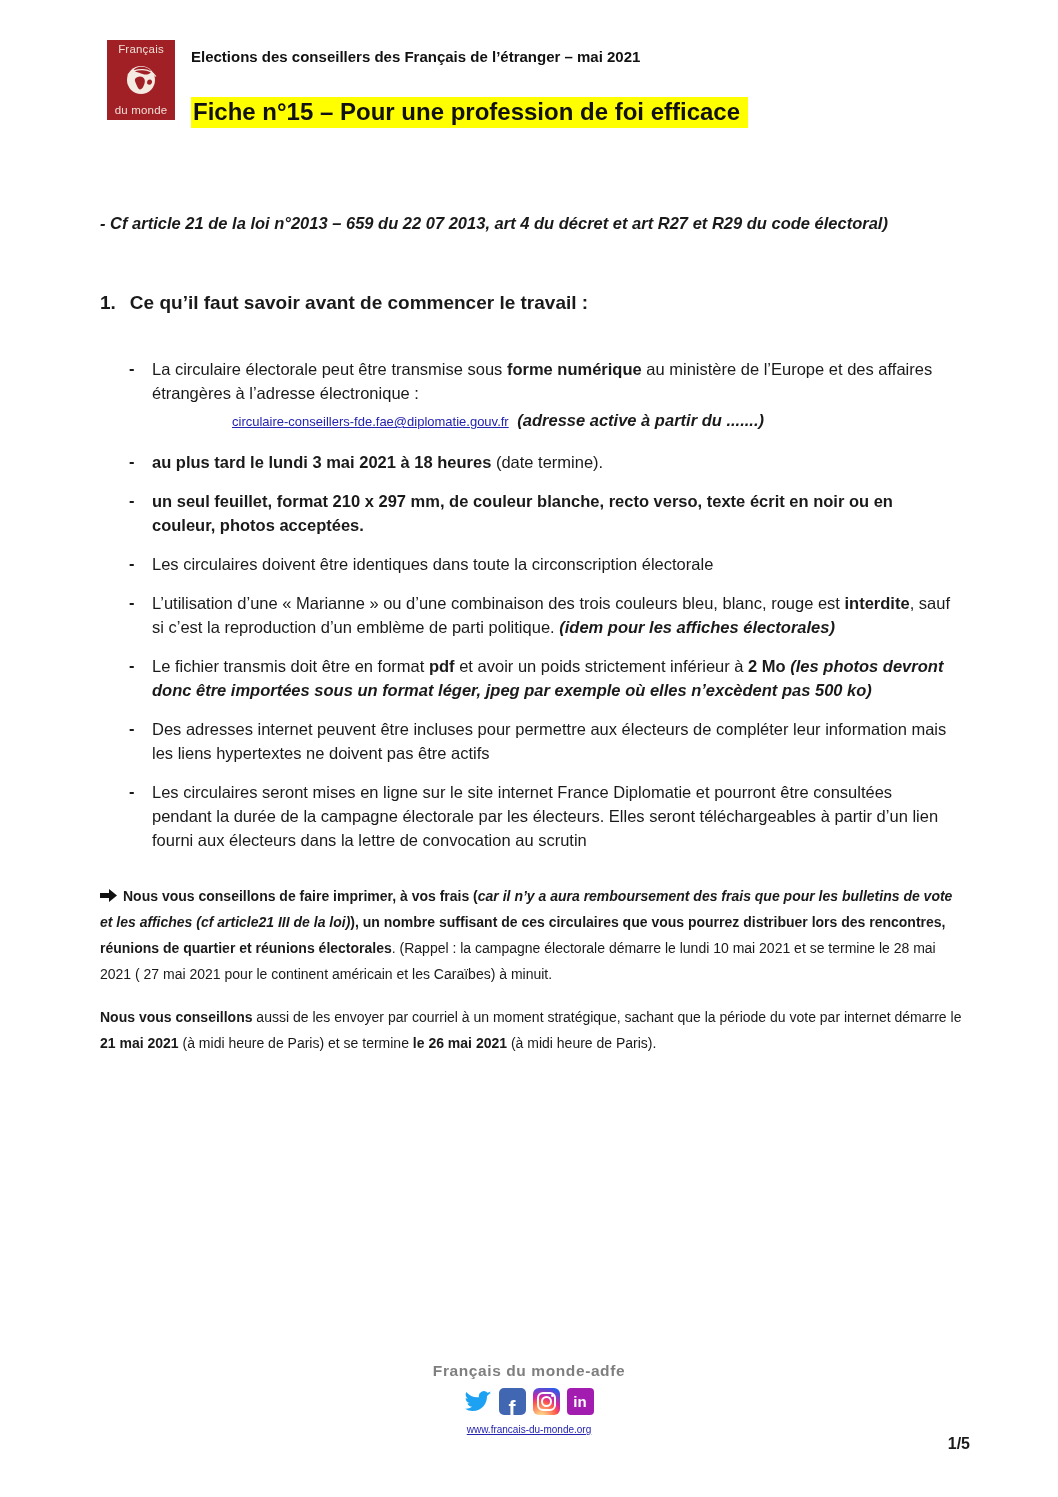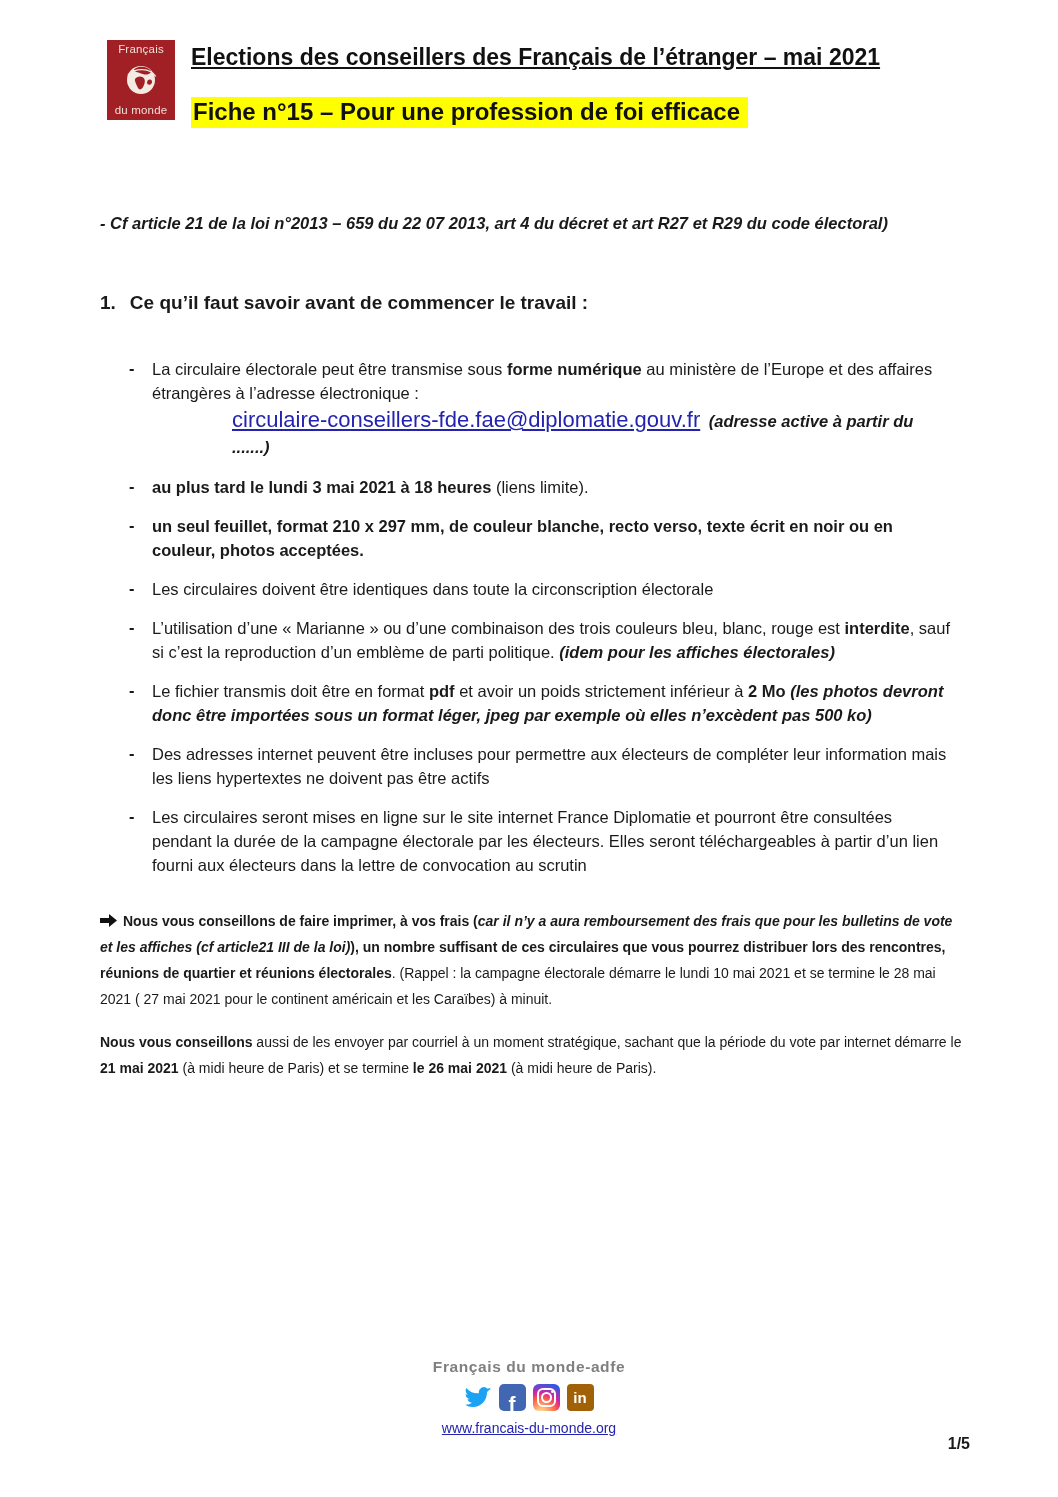--- a/index.html
+++ b/index.html
@@ -13,21 +13,21 @@
   
   .header { display:flex; align-items:flex-start; padding:40px 90px 0 107px; gap:16px; }
   .logo {
     width:68px; height:80px; background:#A12026; color:#F0DFD6;
     display:flex; flex-direction:column; align-items:center; justify-content:space-between;
     padding:3px 2px 4px; flex:0 0 auto;
   }
   .logo-line { font-size:11.5px; line-height:12px; letter-spacing:0.2px; }
   .logo svg { display:block; }
   .header-text { padding-top:2px; }
-  .doc-title { font-size:23px; font-weight:bold; line-height:30px; color:#111;text-decoration:underline; }
+  .doc-title { font-size:15px; font-weight:bold; line-height:30px; color:#111; }
   .doc-subtitle {
     display:inline-block; margin-top:25px; background:#FFFF00;
     font-size:24px; font-weight:bold; line-height:26px; padding:2px 8px 3px 2px; color:#111;
   }
 
   
   .ref-line {
     margin:84px 90px 0 100px; font-size:16.5px; line-height:22px;
     font-style:italic; font-weight:bold;
   }
@@ -36,21 +36,21 @@
   .section-heading { margin:56px 90px 0 100px; font-size:19px; font-weight:bold; line-height:26px; }
   .section-heading .num { margin-right:14px; }
 
   
   .bullets { list-style:none; margin:41px 0 0; padding:0 103px 0 152px; }
   .bullets li { position:relative; font-size:16.5px; line-height:24px; margin-bottom:15px; }
   .bullets li::before {
     content:"-"; position:absolute; left:-23px; top:-1px; font-weight:bold; font-size:16.5px;
   }
   .email-line { margin:2px 0 6px 80px; line-height:26px; }
-  .email-link { color:#2323B0; text-decoration:underline; font-size:22px; }
+  .email-link { color:#2323B0; text-decoration:underline; font-size:13px; }
   .email-note { font-weight:bold; font-style:italic; margin-left:4px; }
 
   
   .run-r { font-weight:normal; font-style:normal; }
   .run-b { font-weight:bold; font-style:normal; }
   .run-bi { font-weight:bold; font-style:italic; }
 
   
   .para { margin:0 96px 0 100px; font-size:14px; line-height:26px; }
   .para1 { margin-top:31px; }
@@ -67,22 +67,22 @@
     font-size:21px; line-height:1; align-items:flex-end; overflow:hidden;
   }
   .icon-fb span { position:relative; top:3px; }
   .icon-ig {
     position:relative; border-radius:6px;
     background:radial-gradient(circle at 30% 110%, #fdf497 0%, #fd5949 45%, #d6249f 60%, #285AEB 90%);
   }
   .ig-body { position:absolute; top:4px; left:4px; right:4px; bottom:4px; border:2px solid #fff; border-radius:6px; }
   .ig-lens { position:absolute; top:8px; left:8px; right:8px; bottom:8px; border:2px solid #fff; border-radius:50%; }
   .ig-dot { position:absolute; top:6px; right:6px; width:3px; height:3px; background:#fff; border-radius:50%; }
-  .icon-li { background:#a16207; border-radius:4px; color:#fff; font-weight:bold; font-size:15px; }
-  .footer-link { display:inline-block; margin-top:9px; color:#2323B0; font-size:14px; text-decoration:underline; }
+  .icon-li { background:#a21caf; border-radius:4px; color:#fff; font-weight:bold; font-size:15px; }
+  .footer-link { display:inline-block; margin-top:9px; color:#2323B0; font-size:10px; text-decoration:underline; }
 
   .page-num { position:absolute; right:88px; bottom:44px; font-size:16px; font-weight:bold; }
 </style>
 </head>
 <body>
 
 <div class="page">
 
   <header class="header">
     <div class="logo">
@@ -111,21 +111,21 @@
   </h2>
 
   <ul class="bullets">
     <li>
       <span><span class="run-r">La circulaire électorale peut être transmise sous </span><span class="run-b">forme numérique</span><span class="run-r"> au ministère de l’Europe et des affaires étrangères à l’adresse électronique :</span></span>
       <div class="email-line">
         <a class="email-link" href="#">circulaire-conseillers-fde.fae@diplomatie.gouv.fr</a>
         <span class="email-note">(adresse active à partir du .......)</span>
       </div>
     </li>
-    <li><span class="run-b">au plus tard le lundi 3 mai 2021 à 18 heures</span><span class="run-r"> (liens limite).</span></li>
+    <li><span class="run-b">au plus tard le lundi 3 mai 2021 à 18 heures</span><span class="run-r"> (date termine).</span></li>
     <li><span class="run-b">un seul feuillet, format 210 x 297 mm, de couleur blanche, recto verso, texte écrit en noir ou en couleur, photos acceptées.</span></li>
     <li><span class="run-r">Les circulaires doivent être identiques dans toute la circonscription électorale</span></li>
     <li><span class="run-r">L’utilisation d’une « Marianne » ou d’une combinaison des trois couleurs bleu, blanc, rouge est </span><span class="run-b">interdite</span><span class="run-r">, sauf si c’est la reproduction d’un emblème de parti politique. </span><span class="run-bi">(idem pour les affiches électorales)</span></li>
     <li><span class="run-r">Le fichier transmis doit être en format </span><span class="run-b">pdf</span><span class="run-r"> et avoir un poids strictement inférieur à </span><span class="run-b">2 Mo</span><span class="run-r"> </span><span class="run-bi">(les photos devront donc être importées sous un format léger, jpeg par exemple où elles n’excèdent pas 500 ko)</span></li>
     <li><span class="run-r">Des adresses internet peuvent être incluses pour permettre aux électeurs de compléter leur information mais les liens hypertextes ne doivent pas être actifs</span></li>
     <li><span class="run-r">Les circulaires seront mises en ligne sur le site internet France Diplomatie et pourront être consultées pendant la durée de la campagne électorale par les électeurs. Elles seront téléchargeables à partir d’un lien fourni aux électeurs dans la lettre de convocation au scrutin</span></li>
   </ul>
 
   <p class="para para1">
     <span class="arrow">

